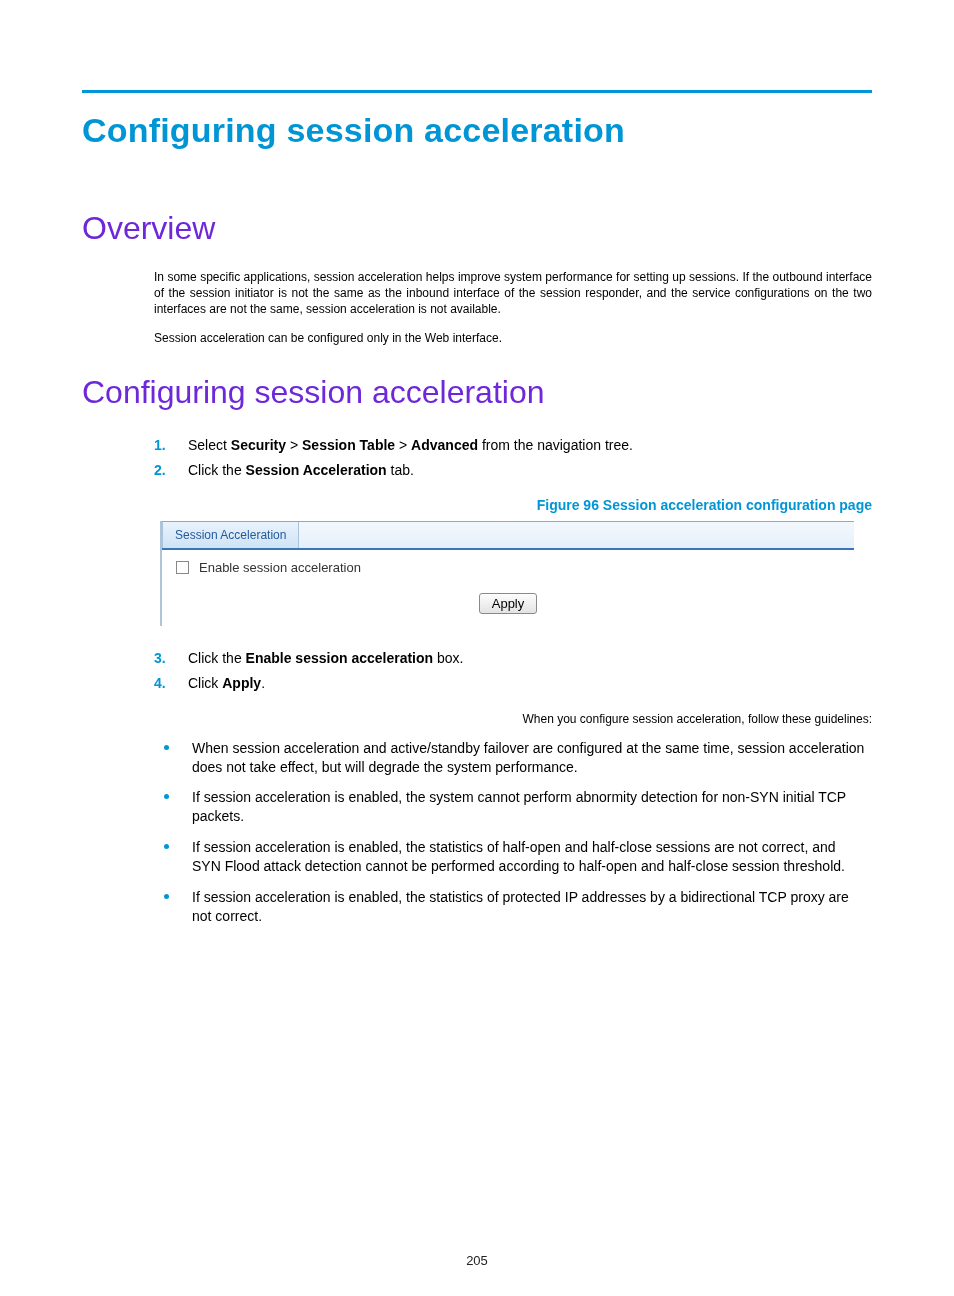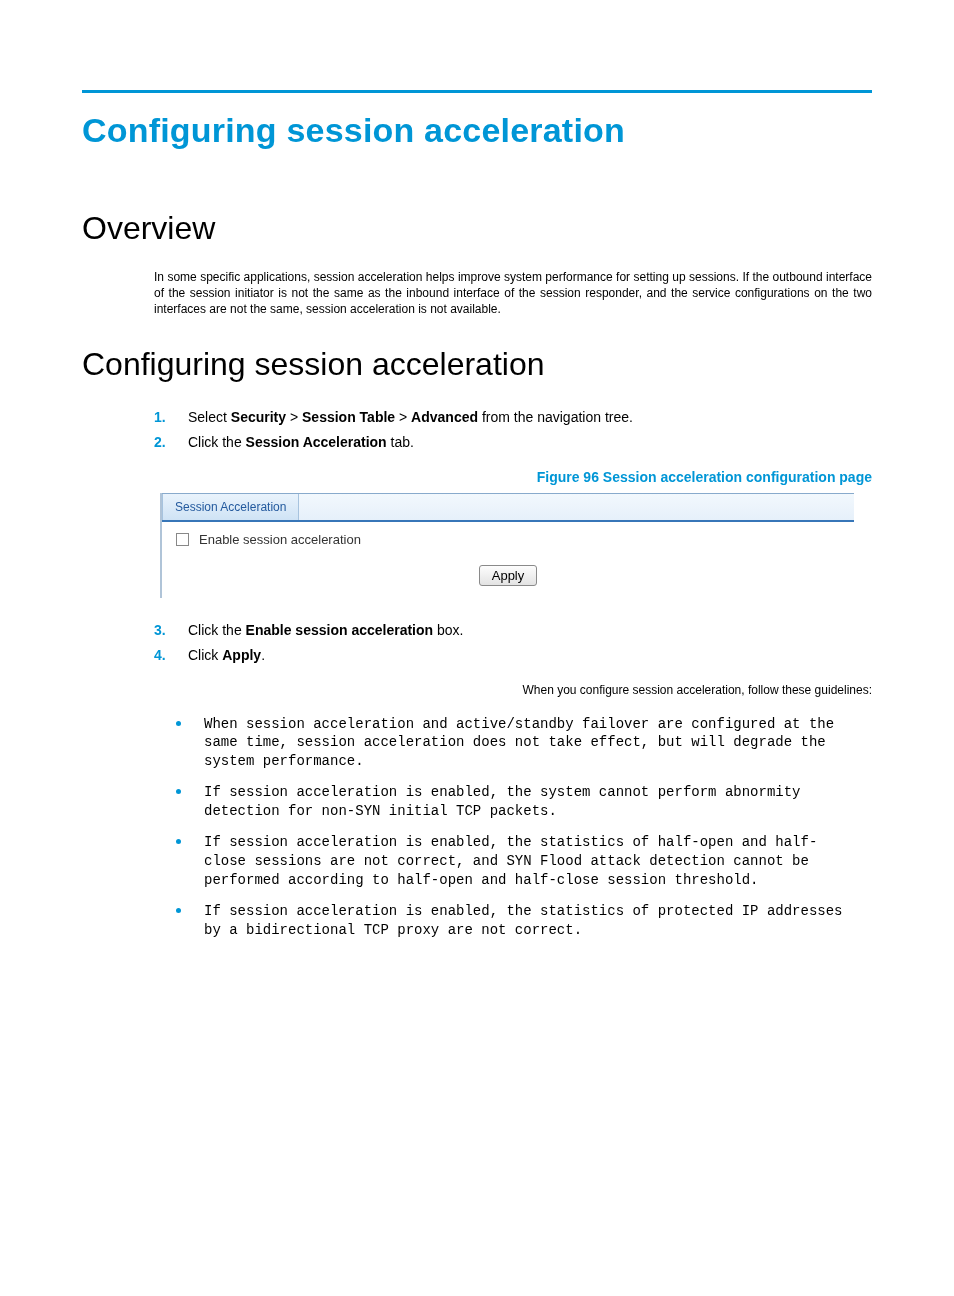--- a/index.html
+++ b/index.html
@@ -27,21 +27,21 @@
     font-weight: 700;
     font-size: 34px;
     color: #0096d6;
     margin: 0 0 60px 0;
     letter-spacing: 0.2px;
   }
   h2.section {
     font-family: Arial, sans-serif;
     font-weight: 400;
     font-size: 32px;
-    color: #000000;
+    color: #6d28d9;
     margin: 0 0 22px 0;
   }
   .body-block {
     margin-left: 72px;
   }
   p.body {
     font-size: 12px;
     line-height: 1.35;
     margin: 0 0 12px 0;
     text-align: justify;
@@ -121,22 +121,21 @@
     font-size: 13px;
     padding: 2px 12px;
     background: linear-gradient(#fdfdfd, #e3e3e3);
     border: 1px solid #8a8a8a;
     border-radius: 3px;
     color: #000;
   }
   ul.bullets {
     list-style: none;
     padding-left: 0;
-    margin: 16px;
-    font-family: Liberation Mono, monospace;
+    margin: 4px;
   }
   ul.bullets li {
     position: relative;
     padding-left: 34px;
     font-size: 14px;
     line-height: 1.35;
     margin-bottom: 12px;
   }
   ul.bullets li::before {
     content: "";
@@ -162,20 +161,21 @@
 </head>
 <body>
 
 <div class="page">
   <div class="top-rule"></div>
   <h1 class="title">Configuring session acceleration</h1>
 
   <h2 class="section">Overview</h2>
   <div class="body-block">
     <p class="body">In some specific applications, session acceleration helps improve system performance for setting up sessions. If the outbound interface of the session initiator is not the same as the inbound interface of the session responder, and the service configurations on the two interfaces are not the same, session acceleration is not available.</p>
+    <p class="body">Session acceleration can be configured only in the Web interface.</p>
   </div>
 
   <h2 class="section" style="margin-top:28px">Configuring session acceleration</h2>
   <div class="body-block">
     <ol class="num-steps">
       <li>
         <span class="num">1.</span>
         <span><span>Select </span><b>Security</b><span> &gt; </span><b>Session Table</b><span> &gt; </span><b>Advanced</b><span> from the navigation tree.</span></span>
       </li>
       <li>
@@ -216,13 +216,14 @@
   <div class="body-block">
     <p class="body" style="text-align:right">When you configure session acceleration, follow these guidelines:</p>
     <ul class="bullets">
       <li>When session acceleration and active/standby failover are configured at the same time, session acceleration does not take effect, but will degrade the system performance.</li>
       <li>If session acceleration is enabled, the system cannot perform abnormity detection for non-SYN initial TCP packets.</li>
       <li>If session acceleration is enabled, the statistics of half-open and half-close sessions are not correct, and SYN Flood attack detection cannot be performed according to half-open and half-close session threshold.</li>
       <li>If session acceleration is enabled, the statistics of protected IP addresses by a bidirectional TCP proxy are not correct.</li>
     </ul>
   </div>
 
+  <div class="pagenum">205</div>
 </div>
 
 </body></html>

